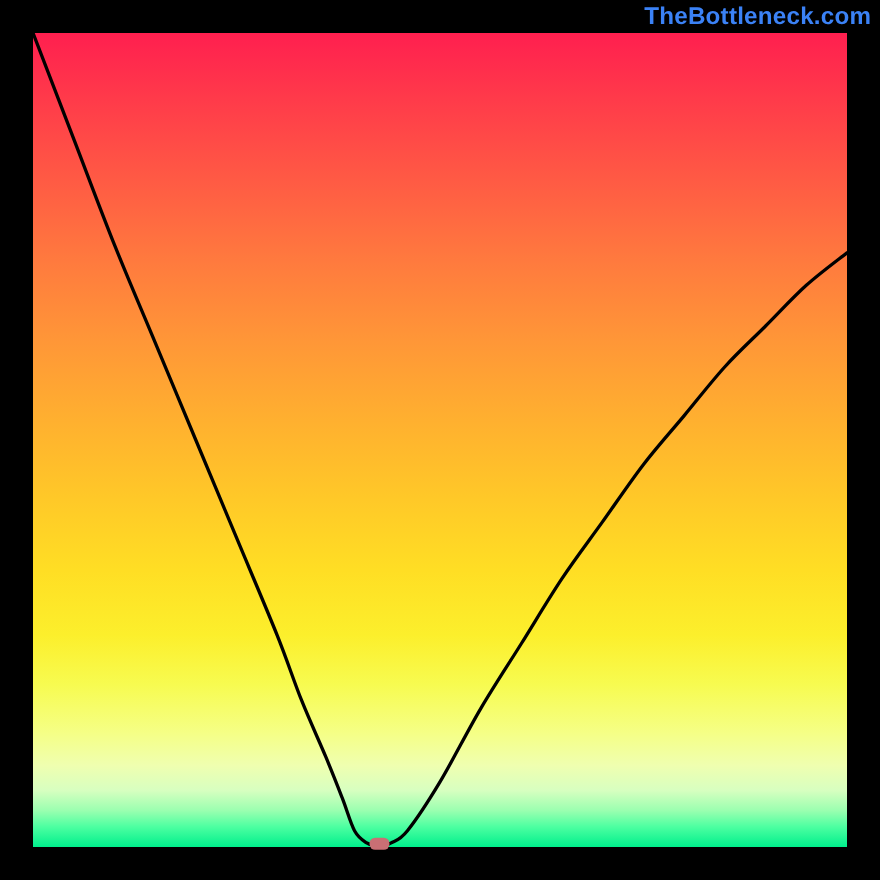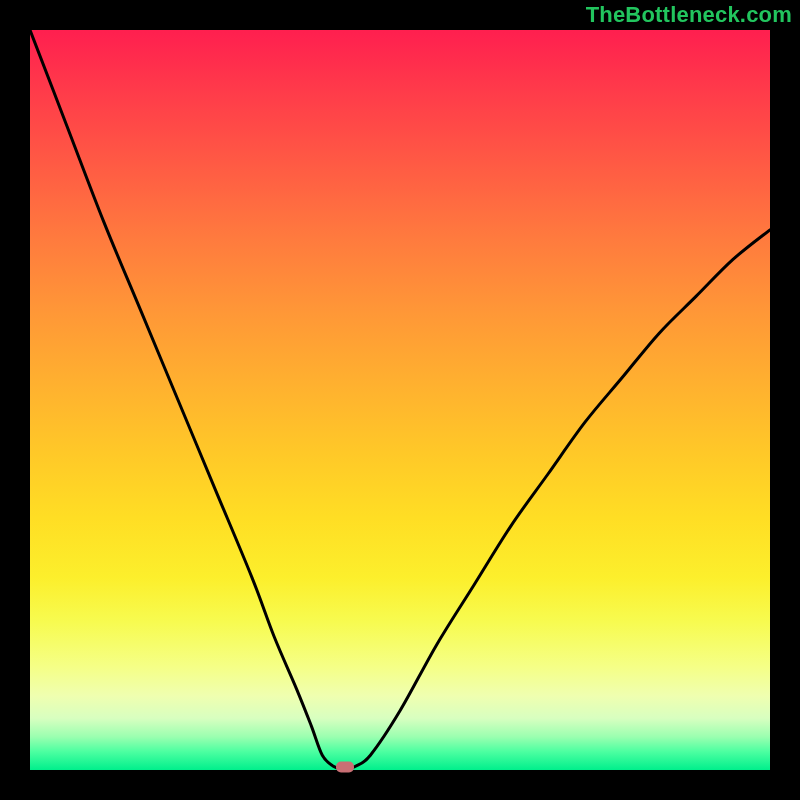--- a/index.html
+++ b/index.html
@@ -14,21 +14,21 @@
   .frame {
     position: relative;
     width: 800px;
     height: 800px;
     background: #000;
   }
   .watermark {
     position: absolute;
     top: 2px;
     right: 8px;
-    color: #22c55e;
+    color: #3b82f6;
     font-size: 22px;
     font-weight: 600;
     letter-spacing: 0.2px;
     user-select: none;
   }
   .plot-area {
     position: absolute;
     left: 30px;
     top: 30px;
     width: 740px;

